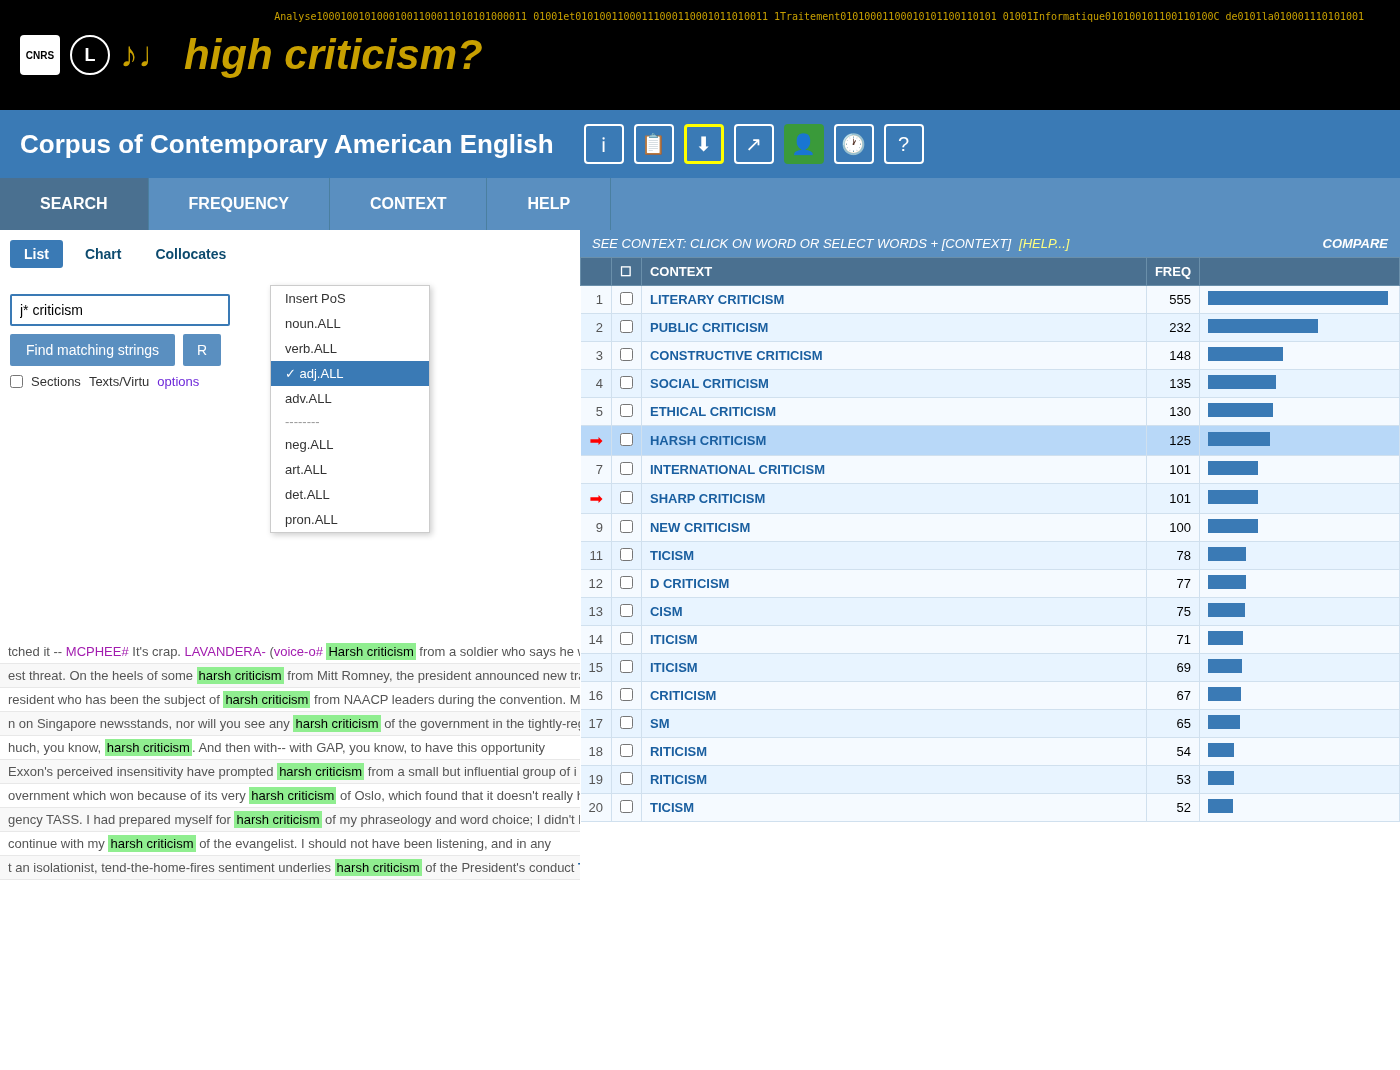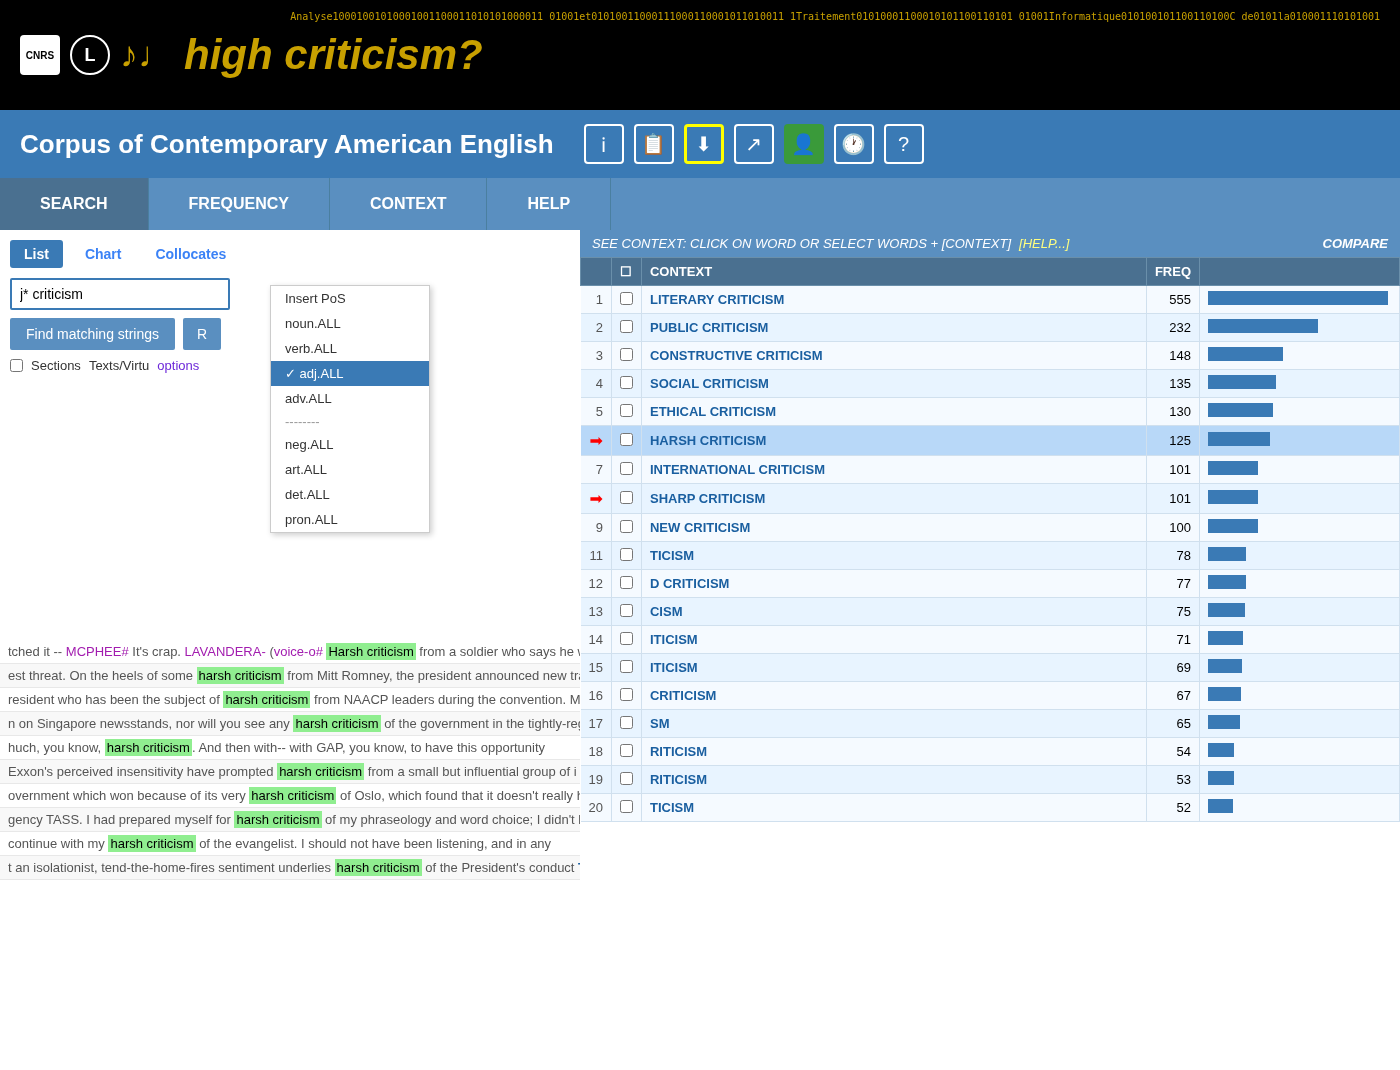--- a/index.html
+++ b/index.html
@@ -39,21 +39,21 @@
       font-size: 36px;
     }
     .app-title {
       font-size: 42px;
       font-style: italic;
       font-weight: bold;
       color: #c8a000;
     }
     .binary-text {
       position: absolute;
-      right: 20px;
+      right: 36px;
       top: 10px;
       color: #c8a000;
       font-size: 10px;
       line-height: 1.3;
       text-align: left;
       font-family: monospace;
     }
 
     
     .corpus-header {
@@ -125,39 +125,39 @@
     .left-panel {
       width: 580px;
       background: #fff;
       padding: 10px;
       position: relative;
       overflow: hidden;
     }
     .list-tabs {
       display: flex;
       gap: 10px;
-      margin-bottom: 10px;
+      margin-bottom: 26px;
       align-items: center;
     }
     .list-tab {
       padding: 4px 12px;
       border: 2px solid #3a7ab5;
       border-radius: 3px;
       font-weight: bold;
       color: #3a7ab5;
       cursor: pointer;
       font-size: 14px;
     }
     .list-tab.active {
       background: #3a7ab5;
       color: #fff;
     }
     .list-tab.plain {
       border: none;
-      color: #3b82f6;
+      color: #0c4a6e;
       font-size: 14px;
     }
     .search-input {
       width: 220px;
       padding: 6px 8px;
       border: 2px solid #3a7ab5;
       font-size: 14px;
       border-radius: 2px;
       margin-bottom: 8px;
     }

